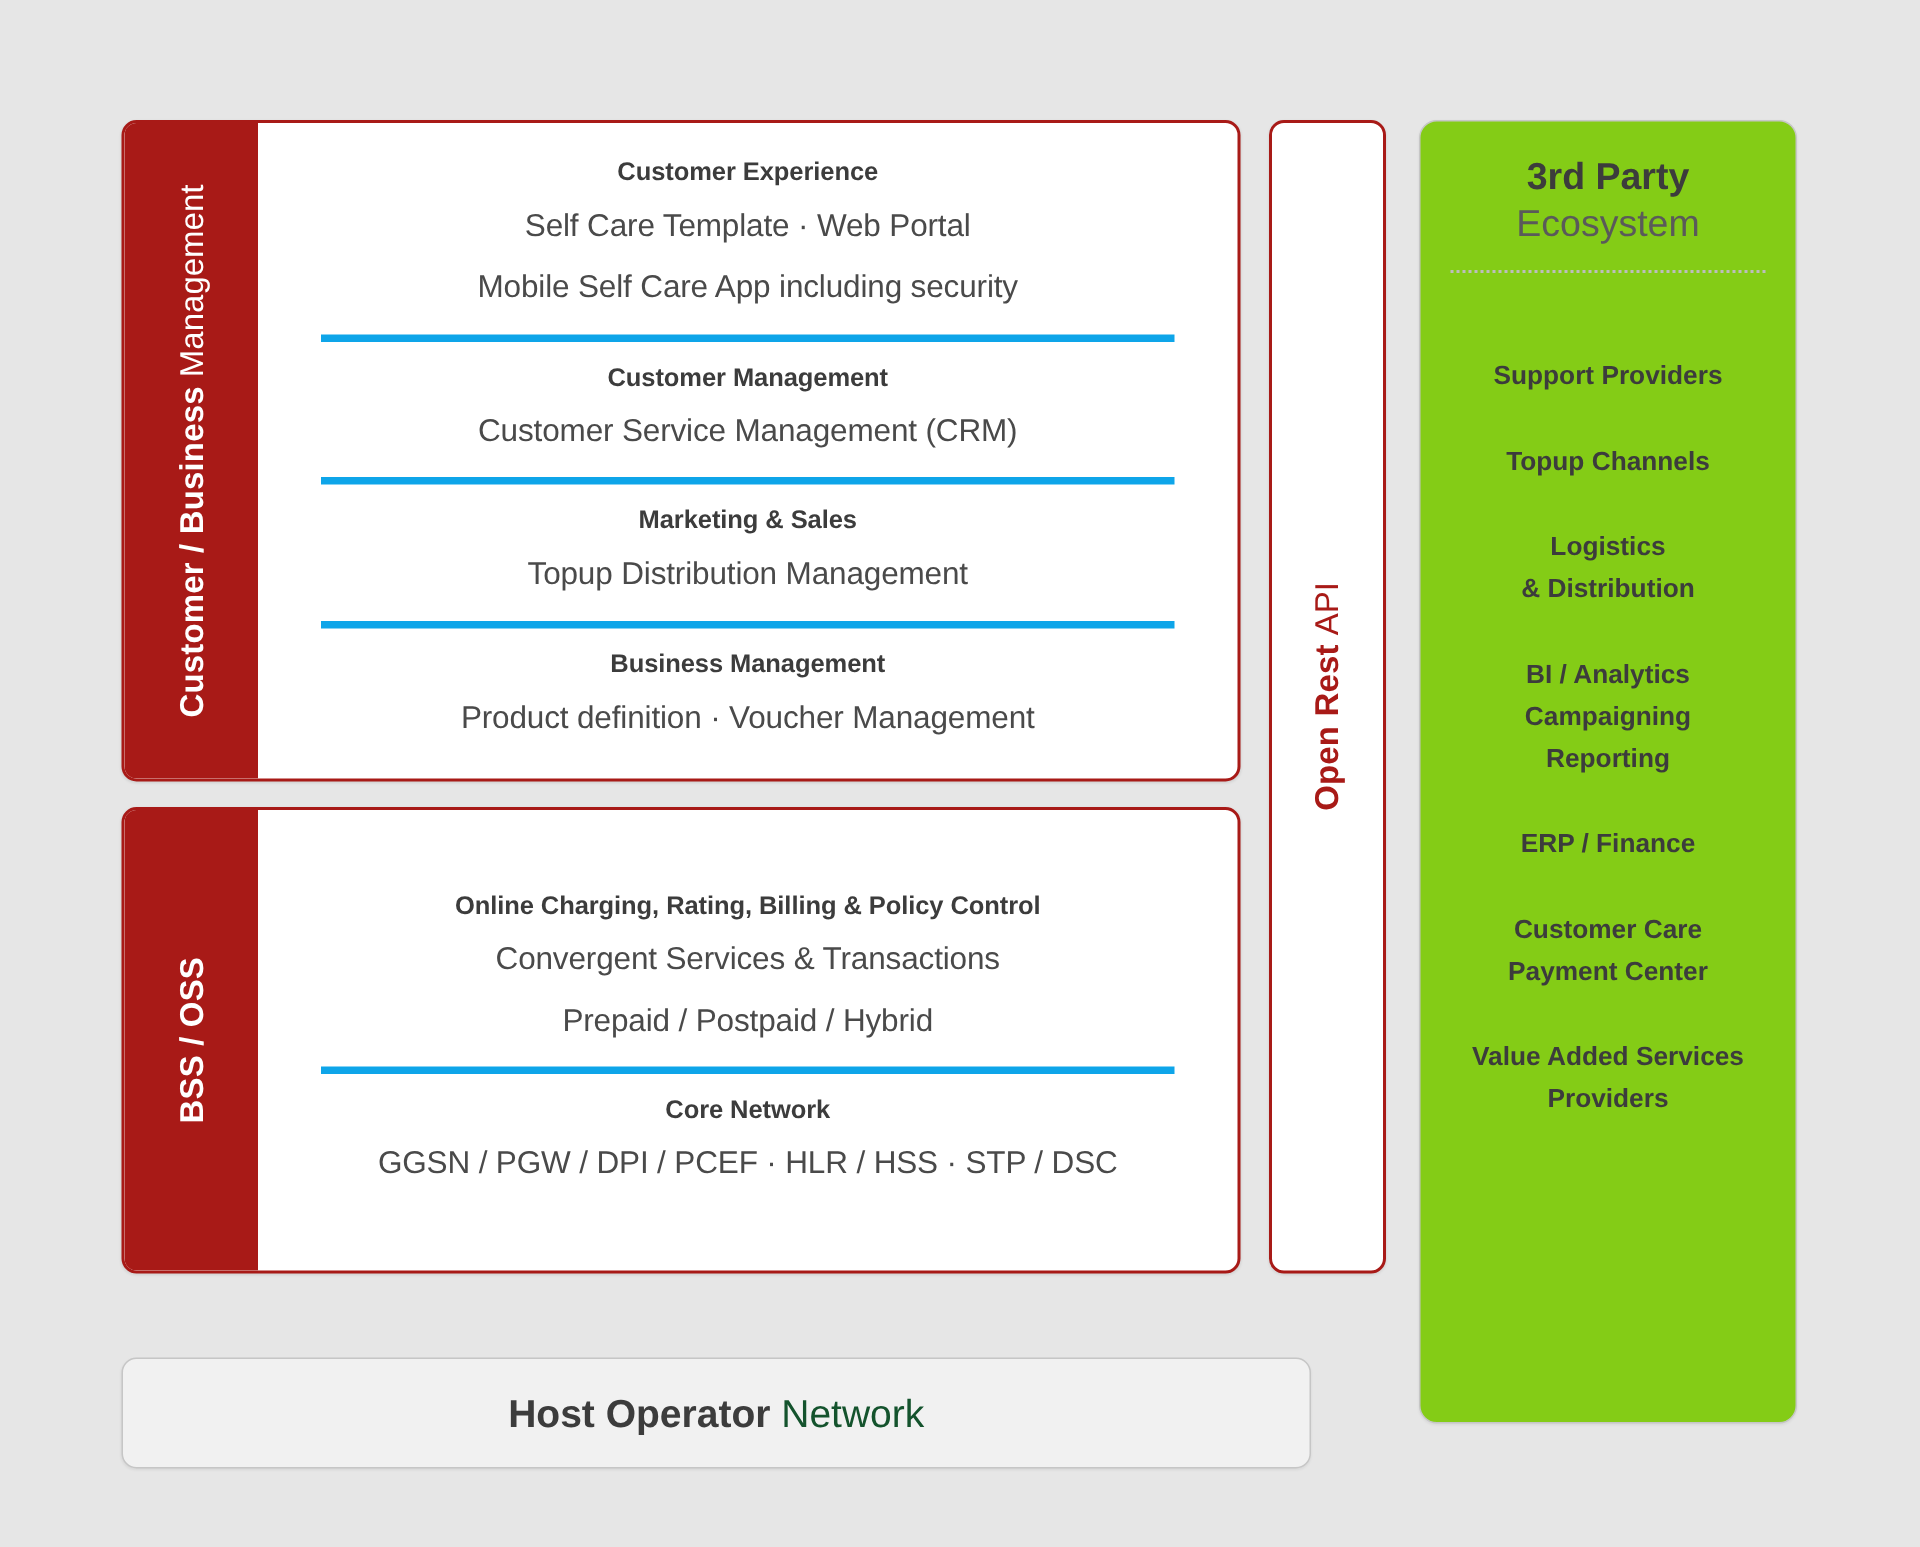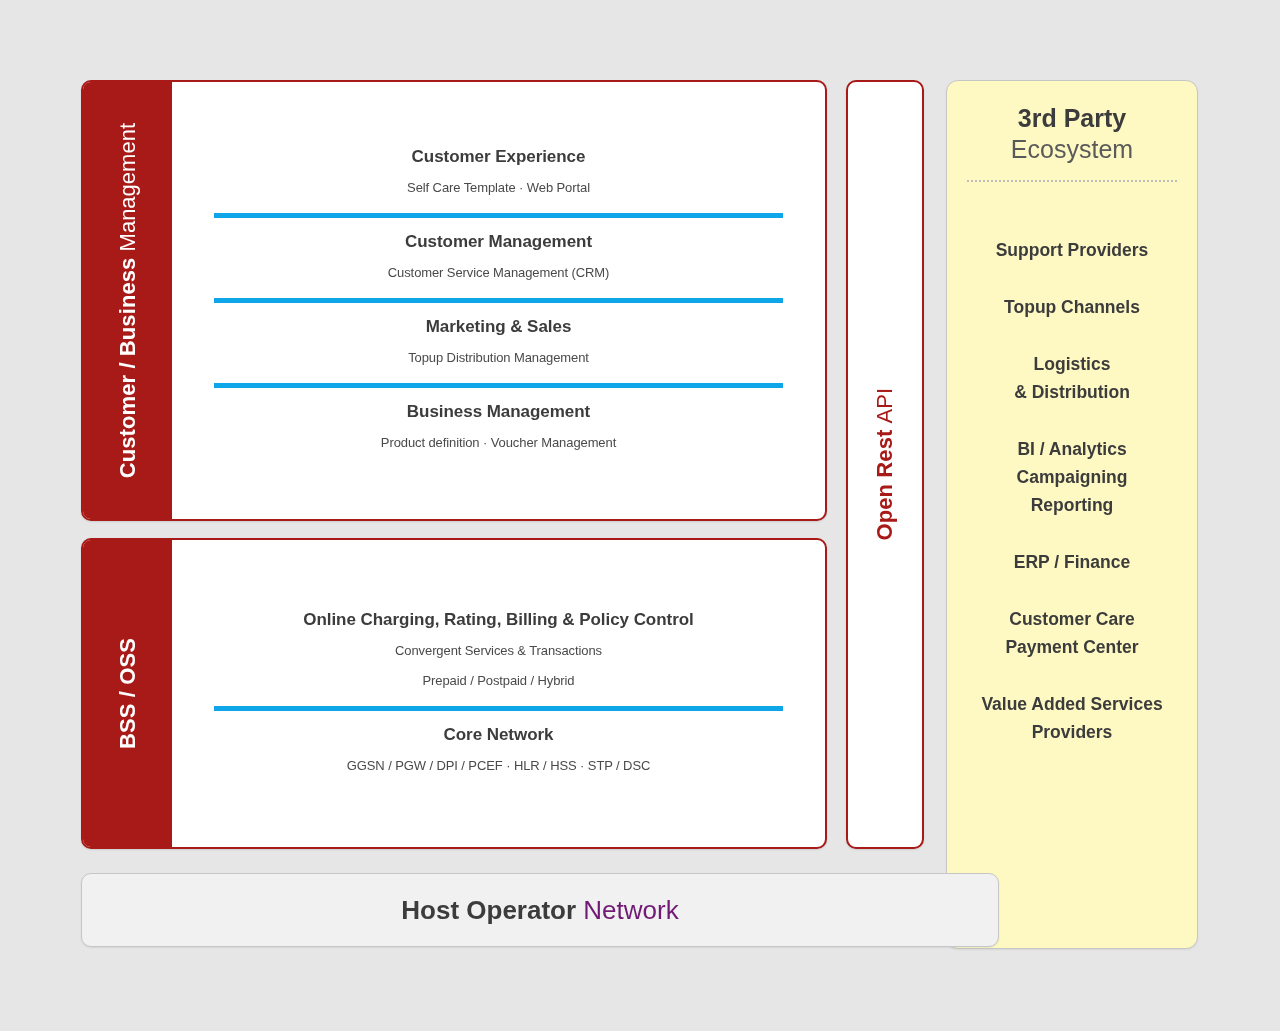--- a/index.html
+++ b/index.html
@@ -53,21 +53,21 @@
   .sec + .sec { border-top:5px solid #0ea5e9; }
   .sec-title {
     font-weight:bold;
     font-size:17px;
     color:#3c3c3c;
     letter-spacing:-.05px;
     margin-bottom:10px;
   }
   .sec-line {
     font-weight:400;
-    font-size:13px;
+    font-size:21px;
     color:#4a4a4a;
     line-height:1.38;
     letter-spacing:-.1px;
     margin-top:12px;
   }
 
   
   #api-col {
     position:absolute;
     background:#ffffff;
@@ -78,21 +78,21 @@
     justify-content:center;
     box-shadow:0 1px 2px rgba(0,0,0,.10);
   }
   #api-col .vlabel { color:#a81a17; }
   #api-col .vb { font-weight:bold; font-size:22px; }
   #api-col .vn { font-weight:300; font-size:22px; }
 
   
   #eco {
     position:absolute;
-    background:#fef9c3;
+    background:#84cc16;
     border:1px solid #c6c6c6;
     border-radius:12px;
     box-shadow:0 1px 2px rgba(0,0,0,.07);
     padding:22px 14px 0;
     text-align:center;
   }
   #eco .eco-h1 { font-weight:bold; font-size:25px; color:#3c3c3c; line-height:1.22; }
   #eco .eco-h2 { font-weight:300; font-size:25px; color:#5a5a5a; line-height:1.22; }
   #eco .eco-div {
     margin:16px 6px 0;
@@ -114,40 +114,41 @@
     position:absolute;
     background:#f1f1f1;
     border:1px solid #c6c6c6;
     border-radius:10px;
     display:flex;
     align-items:center;
     justify-content:center;
     box-shadow:0 1px 2px rgba(0,0,0,.07);
   }
   #host .hb { font-weight:bold; font-size:26px; color:#3c3c3c; }
-  #host .hn { font-weight:300; font-size:26px; color:#701a75; }
+  #host .hn { font-weight:300; font-size:26px; color:#14532d; }
 </style>
 </head>
 <body>
 
 <div id="stage">
 
   <div class="panel-red" id="cbm" style="left:81px; top:80px; width:746px; height:441px;">
 
     <div class="redbar">
       <div class="vlabel">
         <span class="vb">Customer / Business</span><span class="vn"> </span><span class="vn">Management</span>
       </div>
     </div>
 
     <div class="stackbody">
 
       <div class="sec">
         <div class="sec-title">Customer Experience</div>
         <div class="sec-line">Self Care Template  ·  Web Portal</div>
+        <div class="sec-line">Mobile Self Care App including security</div>
       </div>
 
       <div class="sec">
         <div class="sec-title">Customer Management</div>
         <div class="sec-line">Customer Service Management (CRM)</div>
       </div>
 
       <div class="sec">
         <div class="sec-title">Marketing &amp; Sales</div>
         <div class="sec-line">Topup Distribution Management</div>
@@ -207,19 +208,19 @@
 Campaigning
 Reporting</div>
       <div class="eco-item">ERP  /  Finance</div>
       <div class="eco-item">Customer Care
 Payment Center</div>
       <div class="eco-item">Value Added Services
 Providers</div>
     </div>
   </div>
 
-  <div id="host" style="left:81px; top:873px; width:918px; height:74px;align-items:center;">
+  <div id="host" style="left:81px; top:905px; width:793px; height:74px;align-items:center;">
     <span class="hb">Host Operator</span>
       <span class="hn">&nbsp;</span>
       <span class="hn">Network</span>
   </div>
 
 </div>
 
 </body></html>

